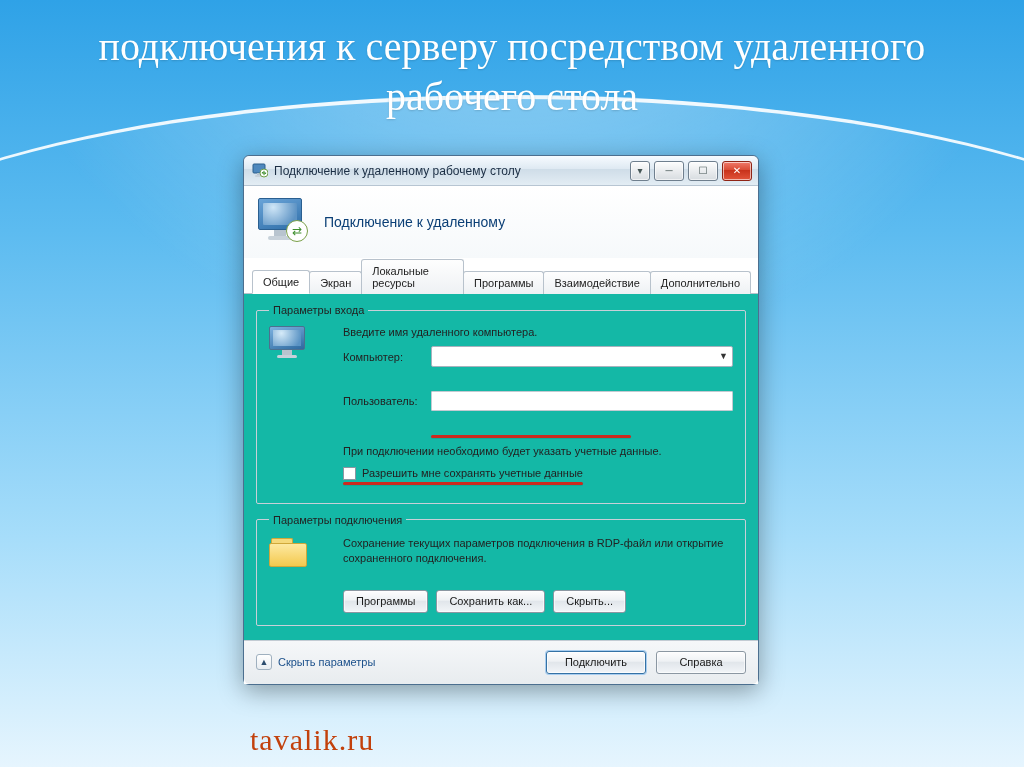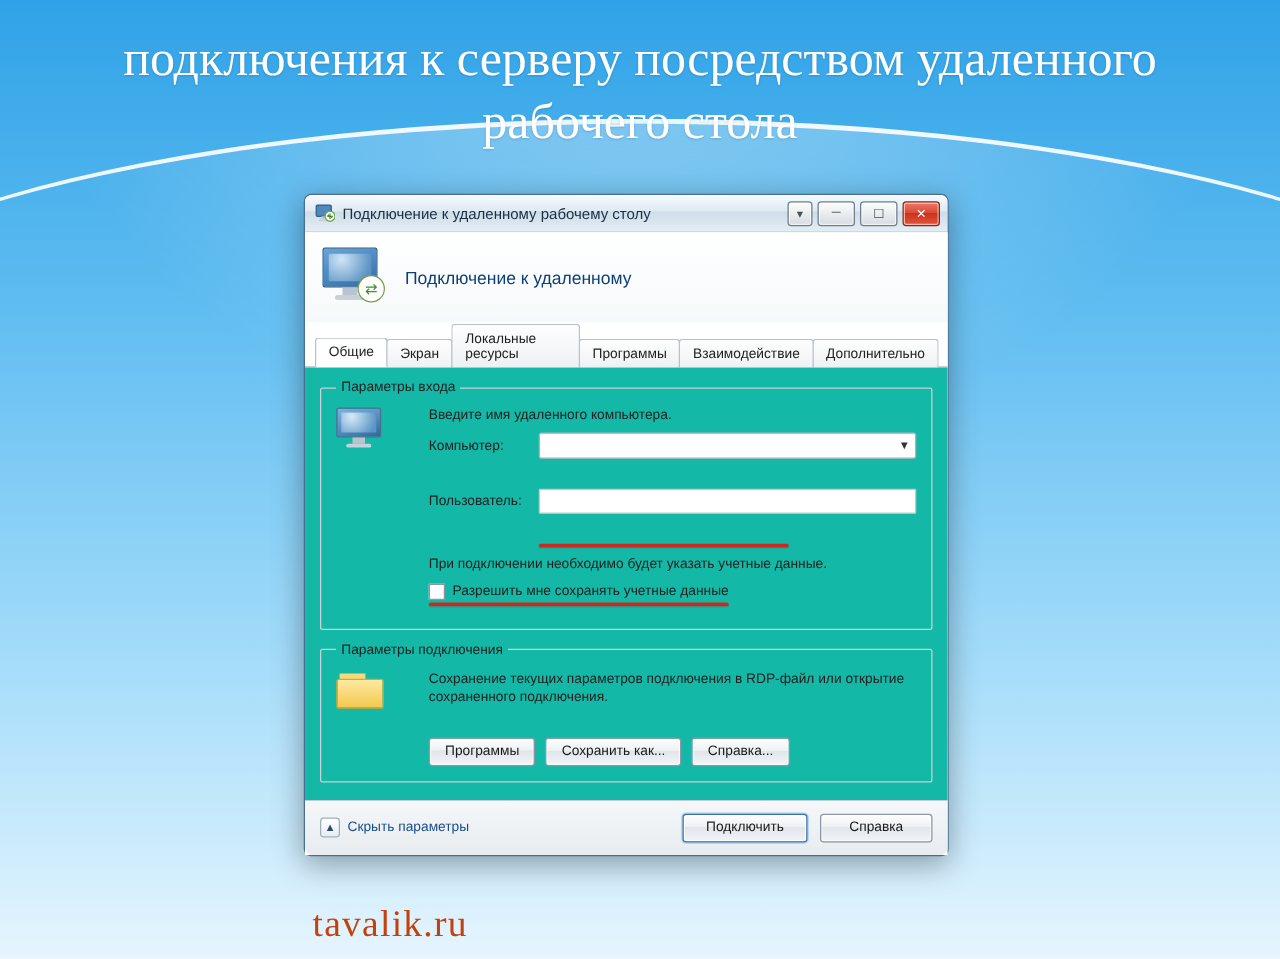--- a/index.html
+++ b/index.html
@@ -333,21 +333,21 @@
             <div class="folder-icon">
               <div class="tab"></div>
                 <div class="body"></div>
             </div>
           </div>
           <div class="fields-col">
             <div class="conn-desc">Сохранение текущих параметров подключения в RDP-файл или открытие сохраненного подключения.</div>
             <div class="btn-row">
               <div class="btn">Программы</div>
               <div class="btn">Сохранить как...</div>
-              <div class="btn">Справка...</div>
+              <div class="btn">Скрыть...</div>
             </div>
           </div>
         </div>
       </fieldset>
     </div>
 
     <div class="footer-bar">
       <div class="hide-params">
         <span class="up-chev">▲</span>
         <span>Скрыть параметры</span>

